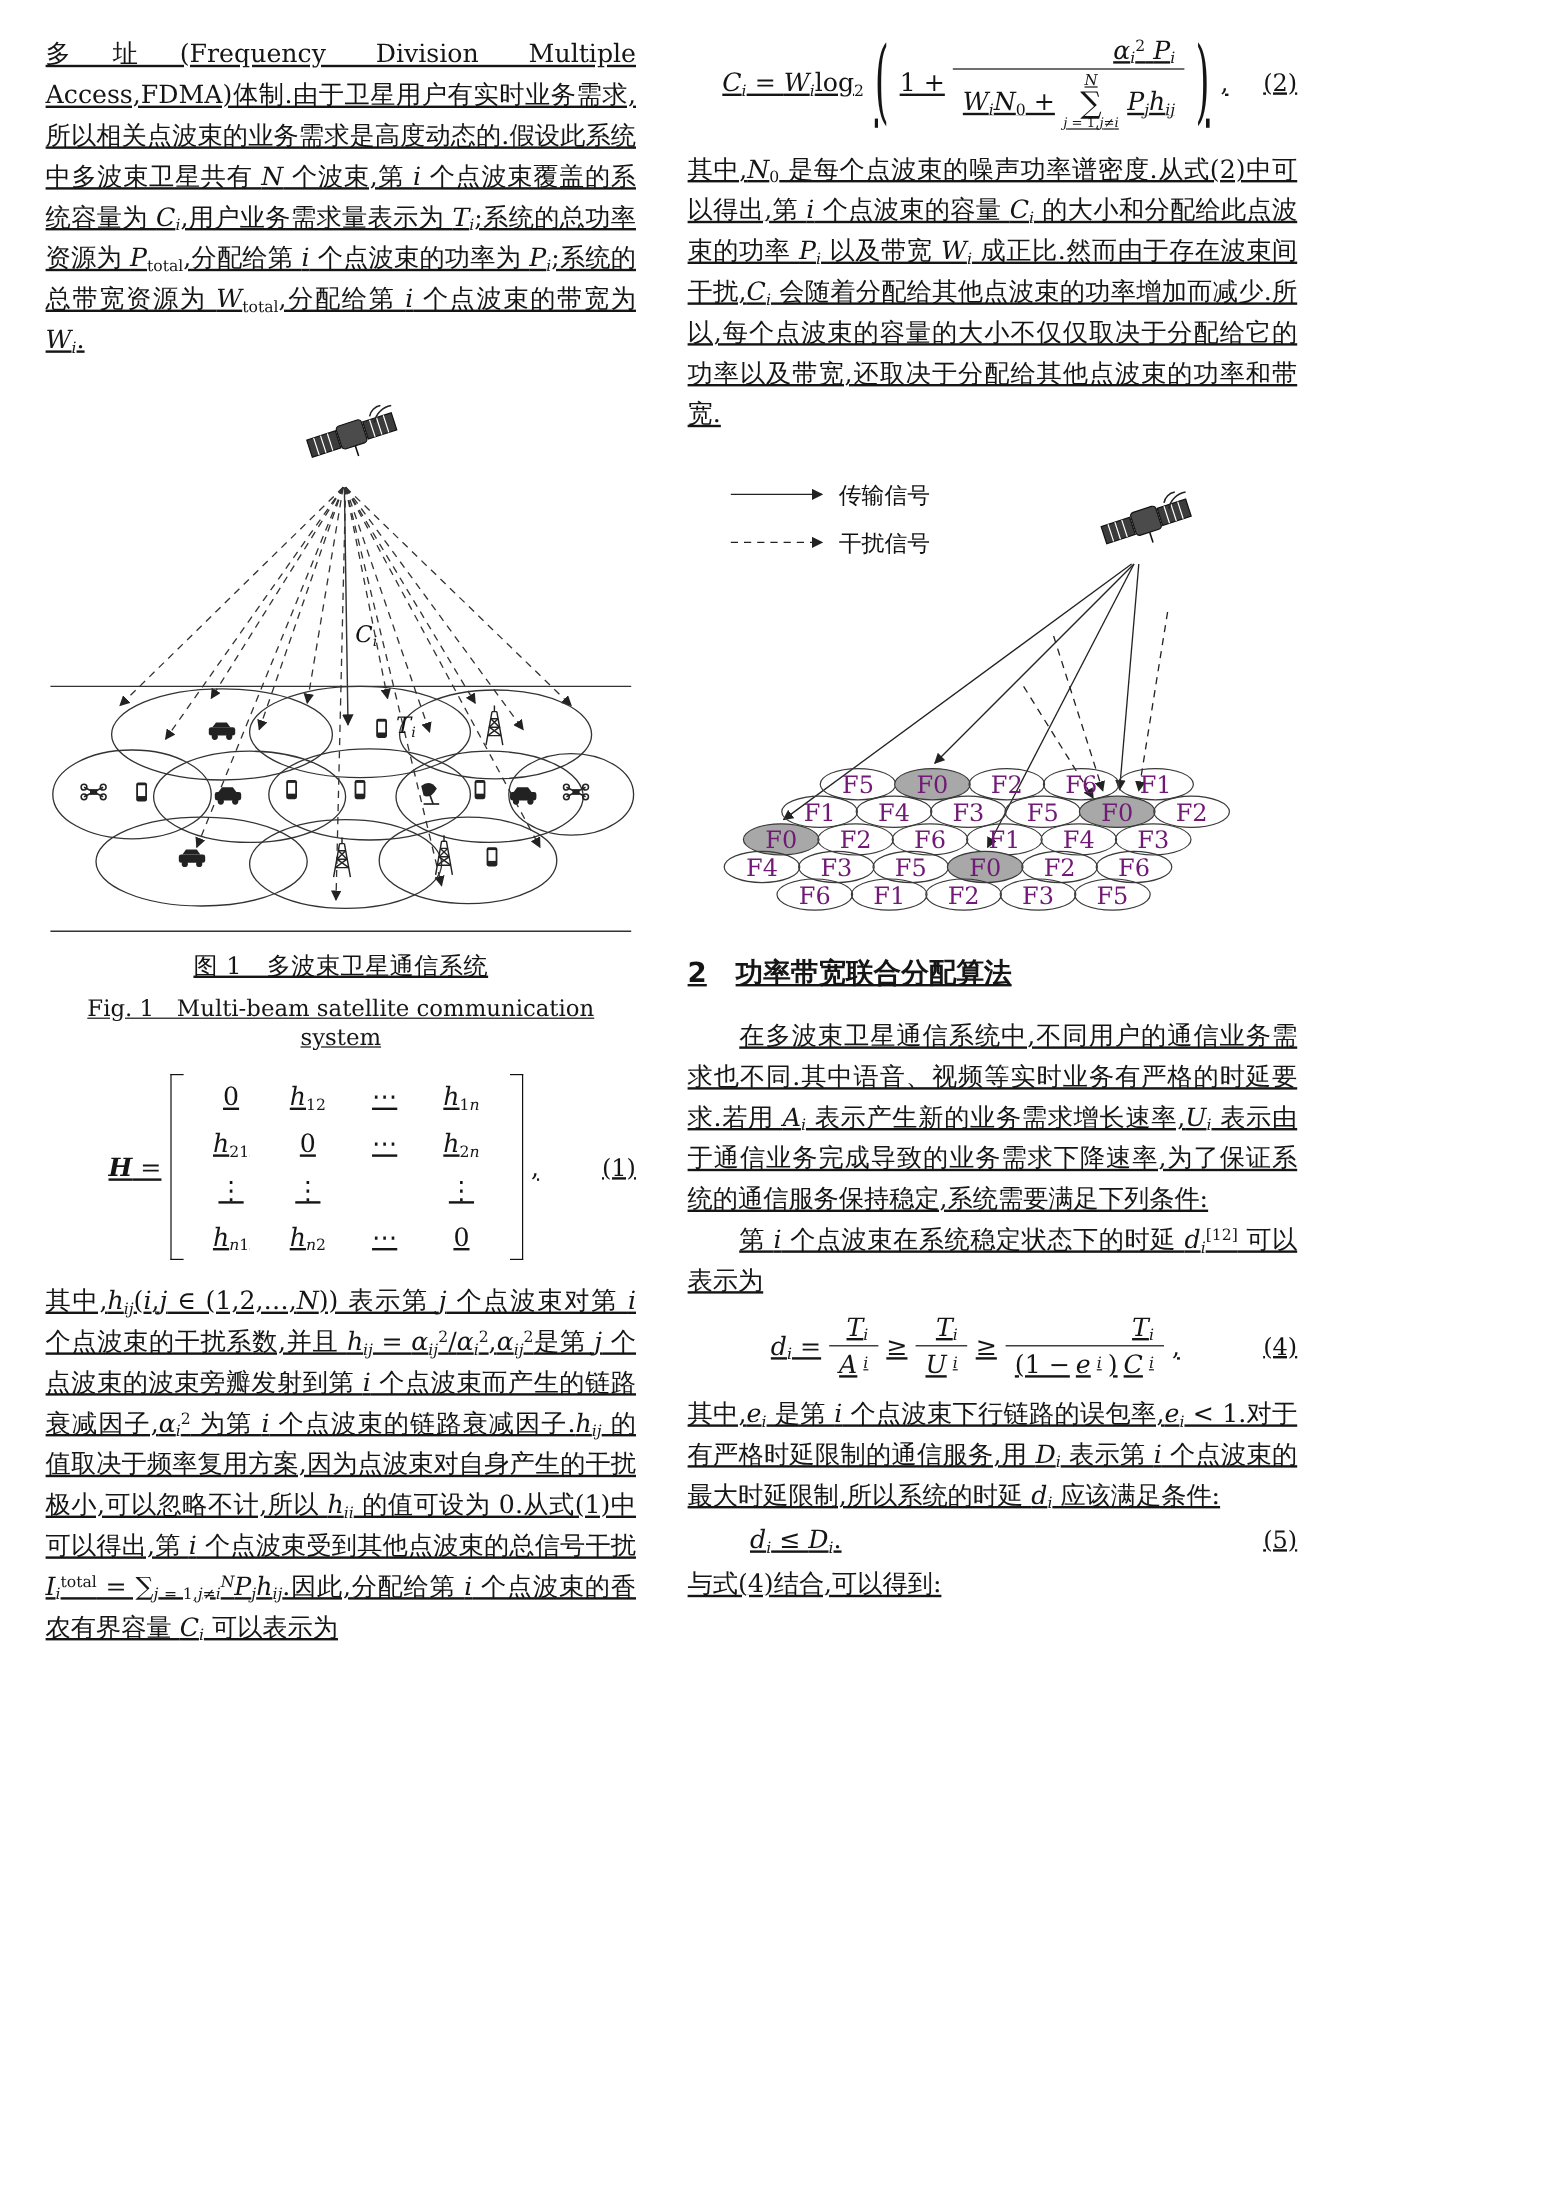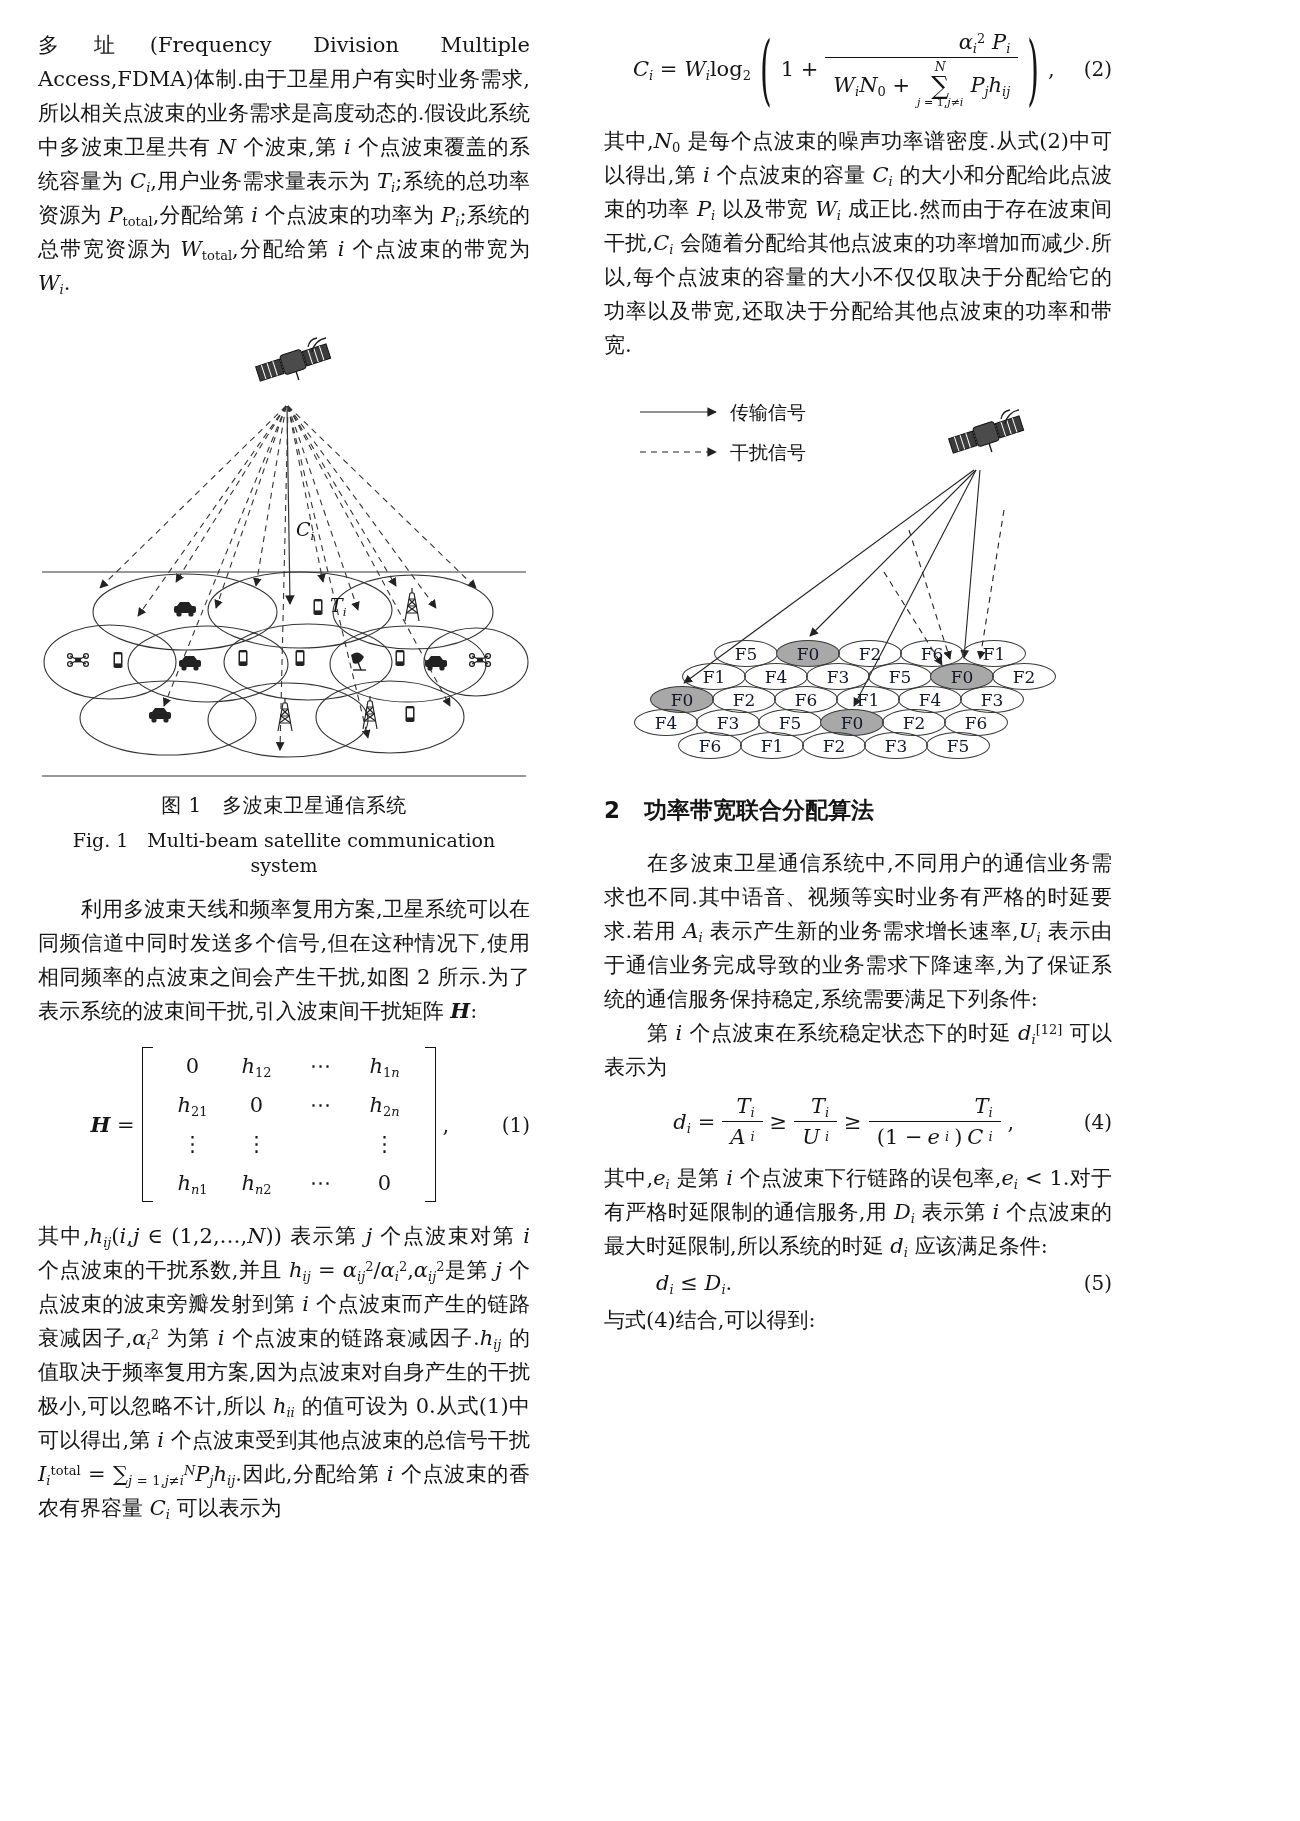--- a/index.html
+++ b/index.html
@@ -3,21 +3,21 @@
 <meta charset="utf-8">
 <style>
   html,body{margin:0;padding:0;background:#ffffff;}
   body{width:1300px;height:1821px;position:relative;}
   .page{
     width:1300px;height:1821px;box-sizing:border-box;
     padding:28px 199px 20px 38px;
     font-family:"DejaVu Serif","Liberation Serif",serif;
     color:#151515;overflow:hidden;
   }
-  .cols{display:flex;gap:74px;}
+  .cols{display:flex;gap:43px;text-decoration:underline;}
   .col{flex:none;}
   .col-left{width:492px;}
   .col-right{width:508px;}
 
   .para{
     font-size:21px;line-height:34px;text-align:justify;margin:0;
     word-break:break-word;
   }
   .indent{text-indent:2.05em;}
   i{font-style:italic;}
@@ -65,21 +65,21 @@
   .cap-en{font-size:19px;text-align:center;margin-top:9px;}
 
   .f2-stage{position:relative;width:508px;height:385px;}
   .f2-beams{position:absolute;left:0;top:0;}
   .f2-rows{position:absolute;left:0;top:258px;width:100%;}
   .f2-row{display:flex;height:23px;}
   .cell{
     flex:none;width:64px;height:27px;box-sizing:border-box;
     border:1.2px solid #3a3a3a;border-radius:50%;
     display:flex;align-items:center;justify-content:center;
-    font-size:17px;margin-right:-2px;background:transparent;color:#0f172a;
+    font-size:20px;margin-right:-2px;background:transparent;color:#701a75;
   }
   .cell.shaded{background:#a8a8a8;}
 
   svg text{fill:#111;font-family:"DejaVu Serif","Liberation Serif",serif;}
 
   .section-h{
     font-family:"DejaVu Sans","Liberation Sans",sans-serif;
     font-size:23px;font-weight:700;margin:28px 0 20px;display:flex;align-items:baseline;
   }
   .section-h .num{margin-right:24px;}
@@ -202,21 +202,20 @@
           </svg>
           <span class="fig-label" style="left:258px;top:198px;"><i>C</i><sub><i>i</i></sub></span>
           <span class="fig-label" style="left:292px;top:274px;"><i>T</i><sub><i>i</i></sub></span>
         </div>
         <figcaption>
           <div class="cap-zh">图 1　多波束卫星通信系统</div>
           <div class="cap-en">Fig. 1　Multi-beam satellite communication system</div>
         </figcaption>
       </figure>
 
-      <p class="para indent">利用多波束天线和频率复用方案,卫星系统可以在同频信道中同时发送多个信号,但在这种情况下,使用相同频率的点波束之间会产生干扰,如图 2 所示.为了表示系统的波束间干扰,引入波束间干扰矩阵 <b><i>H</i></b>:</p>
 
       <div class="eq eq1">
         <div class="eq-body">
           <span class="mi"><b><i>H</i></b> =</span>
           <span class="brk brk-l"></span>
           <span class="matrix">
             <span>0</span>
               <span><i>h</i><sub>12</sub></span>
               <span>⋯</span>
               <span><i>h</i><sub>1<i>n</i></sub></span>

